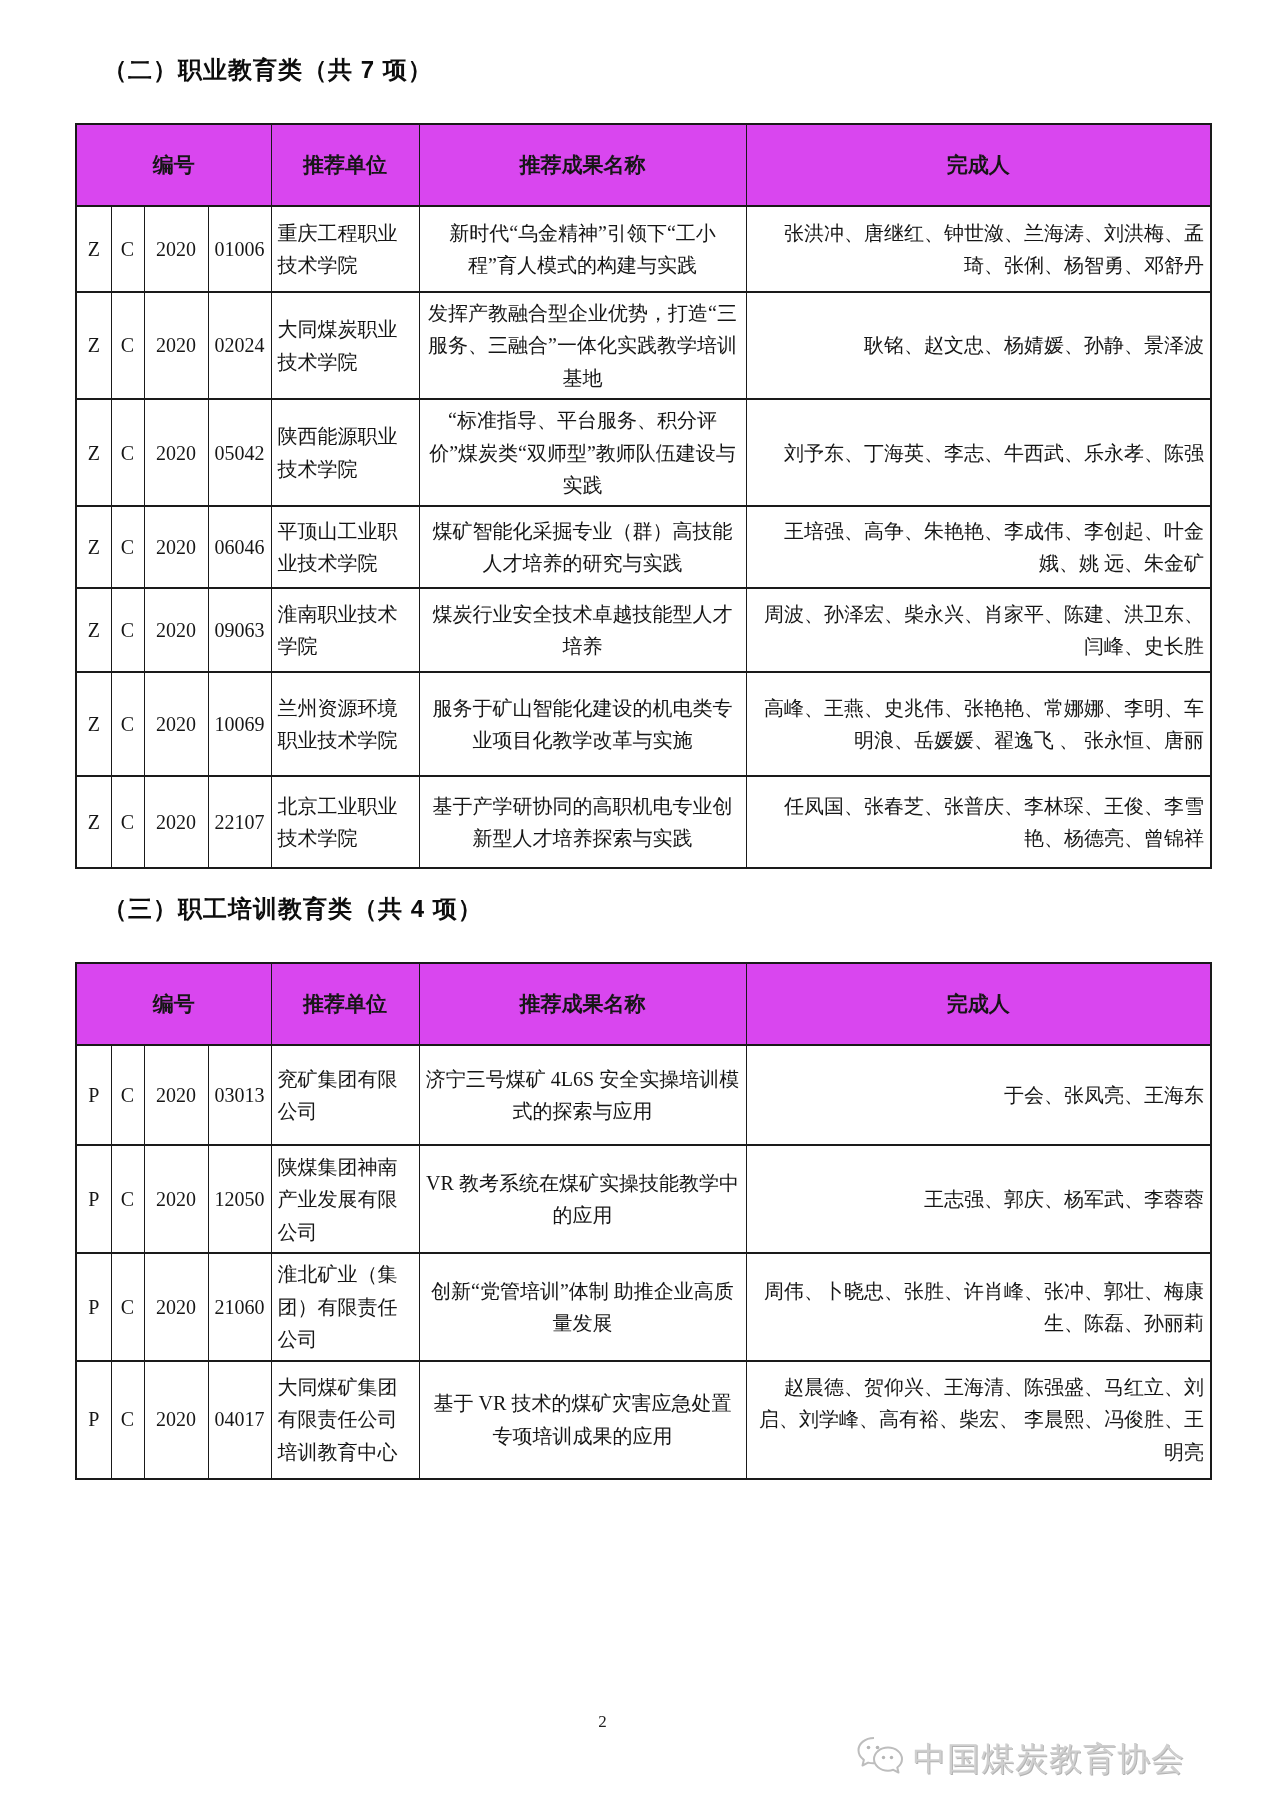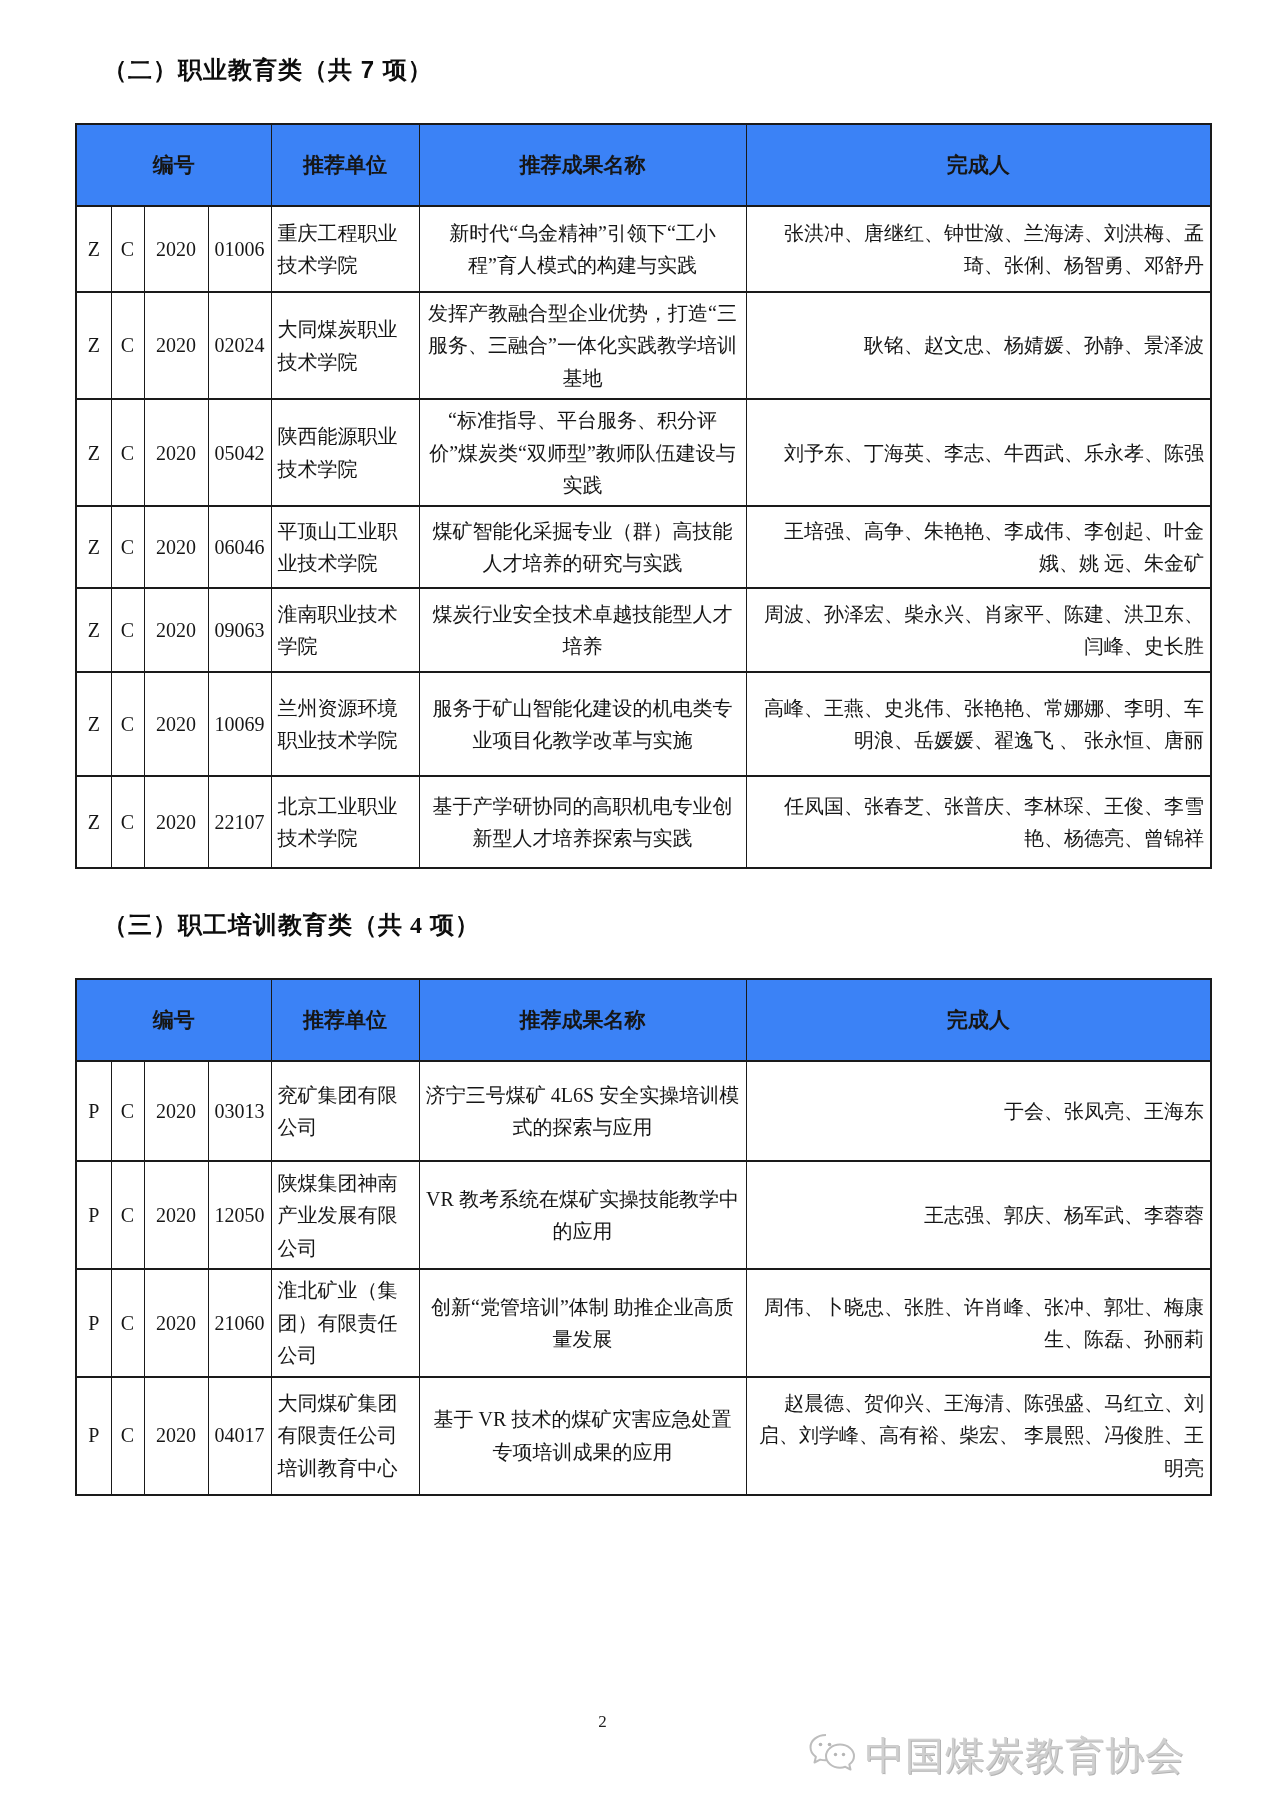--- a/index.html
+++ b/index.html
@@ -8,34 +8,34 @@
     font-family:"Liberation Serif","DejaVu Serif",serif;color:#161616;
     overflow:hidden;
   }
   .content{padding:0 70px;}
   .sec-title{
     font-family:"Liberation Sans","DejaVu Sans",sans-serif;
     font-weight:bold;font-size:24px;color:#0d0d0d;
     margin:0 0 0 33px;letter-spacing:1px;
   }
   #title-voc{padding-top:54px;}
-  #title-train{padding-top:40px;font-family:Liberation Serif, serif;}
+  #title-train{padding-top:24px;}
   table.res{
     border-collapse:collapse;table-layout:fixed;width:1135px;
     margin:37px 0 0 5px;
   }
   table.res, table.res th, table.res td{
     border:1px solid #1a1a1a;
   }
   table.res{border-width:2px;}
   table.res th, table.res td{border-width:2px 1px;}
   table.res th{
     font-family:"Liberation Sans","DejaVu Sans",sans-serif;
     font-weight:bold;font-size:21px;height:78px;
-    text-align:center;vertical-align:middle;background:#3b82f6;
+    text-align:center;vertical-align:middle;background:#d946ef;
   }
   table.res td{
     font-size:20px;line-height:1.62;vertical-align:middle;
     padding:4px 6px;background:#fff;
   }
   td.code{text-align:center;font-size:19px;padding:4px 2px;}
   td.unit{text-align:left;padding:4px 10px;}
   td.ach{text-align:center;padding:4px 12px;margin-top:35px;}
   td.comp{text-align:right;padding:4px 80px 4px 15px;}
   tr.h84{height:84px;} tr.h86{height:86px;} tr.h82{height:82px;}
@@ -45,21 +45,21 @@
     position:absolute;left:0;top:1712px;width:1205px;text-align:center;
     font-size:17px;color:#222;
   }
   .watermark{
     position:absolute;right:95px;bottom:26px;
     display:flex;align-items:center;gap:10px;
     color:#c9c9c9;
   }
   .watermark .wm-text{
     font-family:Liberation Serif, serif;
-    font-size:39px;letter-spacing:1px;
+    font-size:33px;letter-spacing:1px;
     color:#cfcfcf;text-shadow:1px 1px 0 #b3b3b3;
   }
   .wm-icon{flex:0 0 auto;}
 </style>
 </head>
 <body>
 
 <div class="content">
 
   <h2 class="sec-title" id="title-voc">（二）职业教育类（共 7 项）</h2>

